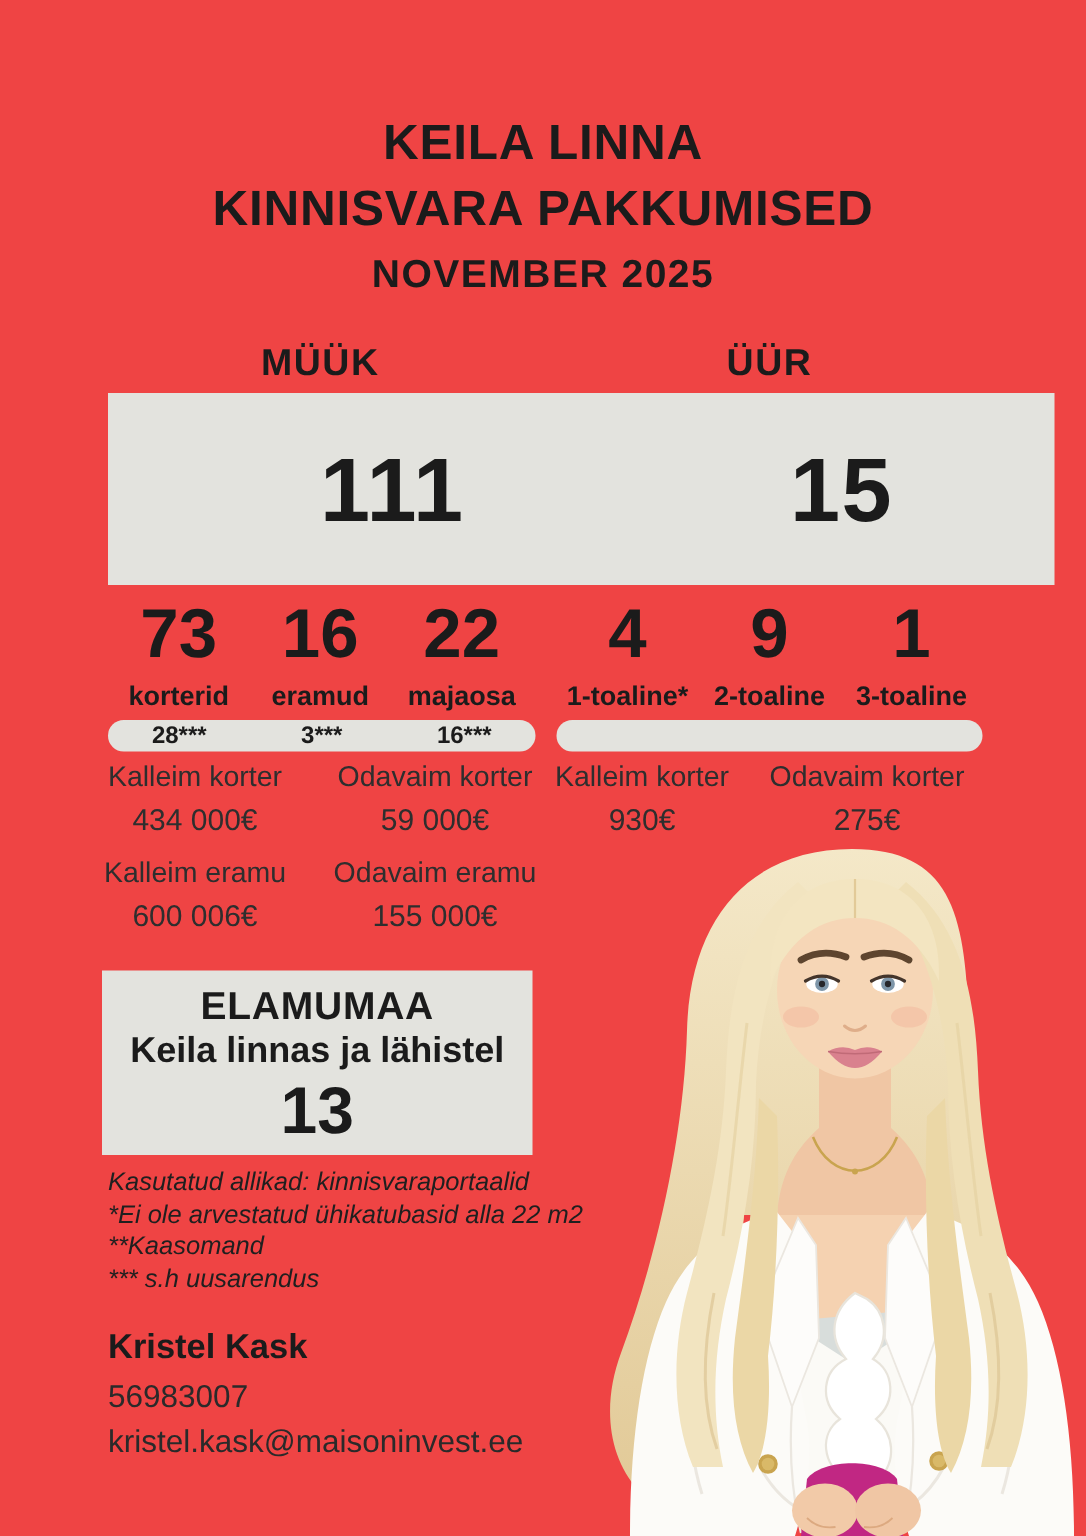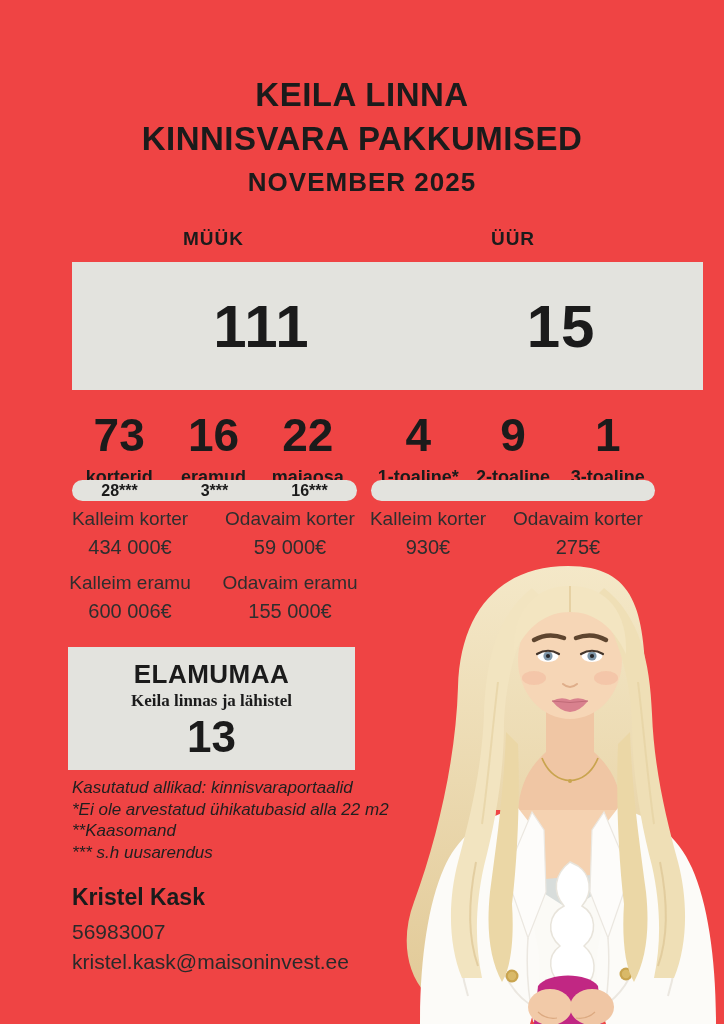--- a/index.html
+++ b/index.html
@@ -5,40 +5,40 @@
   html,body{margin:0;padding:0;background:#ffffff;}
   .page{
     position:relative;width:724px;height:1024px;background:#ef4444;overflow:hidden;
     font-family:"Liberation Sans", sans-serif;color:#1b1b1b;
   }
   .title{position:absolute;left:0;right:0;text-align:center;font-weight:700;letter-spacing:.5px;}
   .t1{top:76px;font-size:33px;}
   .t2{top:120px;font-size:33px;}
   .t3{top:167px;font-size:26px;letter-spacing:1px;}
 
-  .col-label{position:absolute;top:228px;text-align:center;font-size:19px;font-weight:700;letter-spacing:1px;}
+  .col-label{position:absolute;top:228px;text-align:center;font-size:25px;font-weight:700;letter-spacing:1px;}
   .big-box{position:absolute;top:262px;height:128px;background:#e3e3de;display:flex;align-items:center;justify-content:center;padding-left:48px;}
   .big-number{font-size:60px;font-weight:800;letter-spacing:1px;}
 
-  .stats-row{position:absolute;top:412px;display:flex;}
+  .stats-row{position:absolute;top:399px;display:flex;}
   .stat{flex:1;text-align:center;}
   .stat-value{font-size:46px;font-weight:800;line-height:1;}
   .stat-label{font-size:18px;font-weight:700;margin-top:9px;}
 
   .pill{position:absolute;top:480px;height:21px;background:#e3e3de;border-radius:11px;display:flex;align-items:center;}
   .pill span{flex:1;text-align:center;font-size:16px;font-weight:700;line-height:21px;}
 
   .price{position:absolute;width:170px;text-align:center;}
   .price .lbl{font-size:19px;color:#2e2e2e;}
   .price .val{font-size:20px;color:#2e2e2e;margin-top:6px;}
 
   .land-box{position:absolute;left:68px;top:647px;width:287px;height:123px;background:#e3e3de;
     display:flex;flex-direction:column;align-items:center;justify-content:center;text-align:center;}
   .land-title{font-size:26px;font-weight:800;letter-spacing:.5px;}
-  .land-sub{font-size:17px;font-weight:700;margin-top:1px;font-family:Liberation Serif, serif;}
+  .land-sub{font-size:24px;font-weight:700;margin-top:1px;}
   .land-num{font-size:44px;font-weight:700;line-height:1;margin-top:4px;}
 
   .footnotes{position:absolute;left:72px;top:777px;font-style:italic;font-size:17px;line-height:21.5px;color:#1f1f1f;}
 
   .contact-name{position:absolute;left:72px;top:884px;font-size:23px;font-weight:700;}
   .contact-phone{position:absolute;left:72px;top:920px;font-size:21px;color:#2a2a2a;}
   .contact-email{position:absolute;left:72px;top:950px;font-size:21px;color:#2a2a2a;}
 
   .portrait{position:absolute;left:380px;top:562px;width:344px;height:462px;}
 </style>

